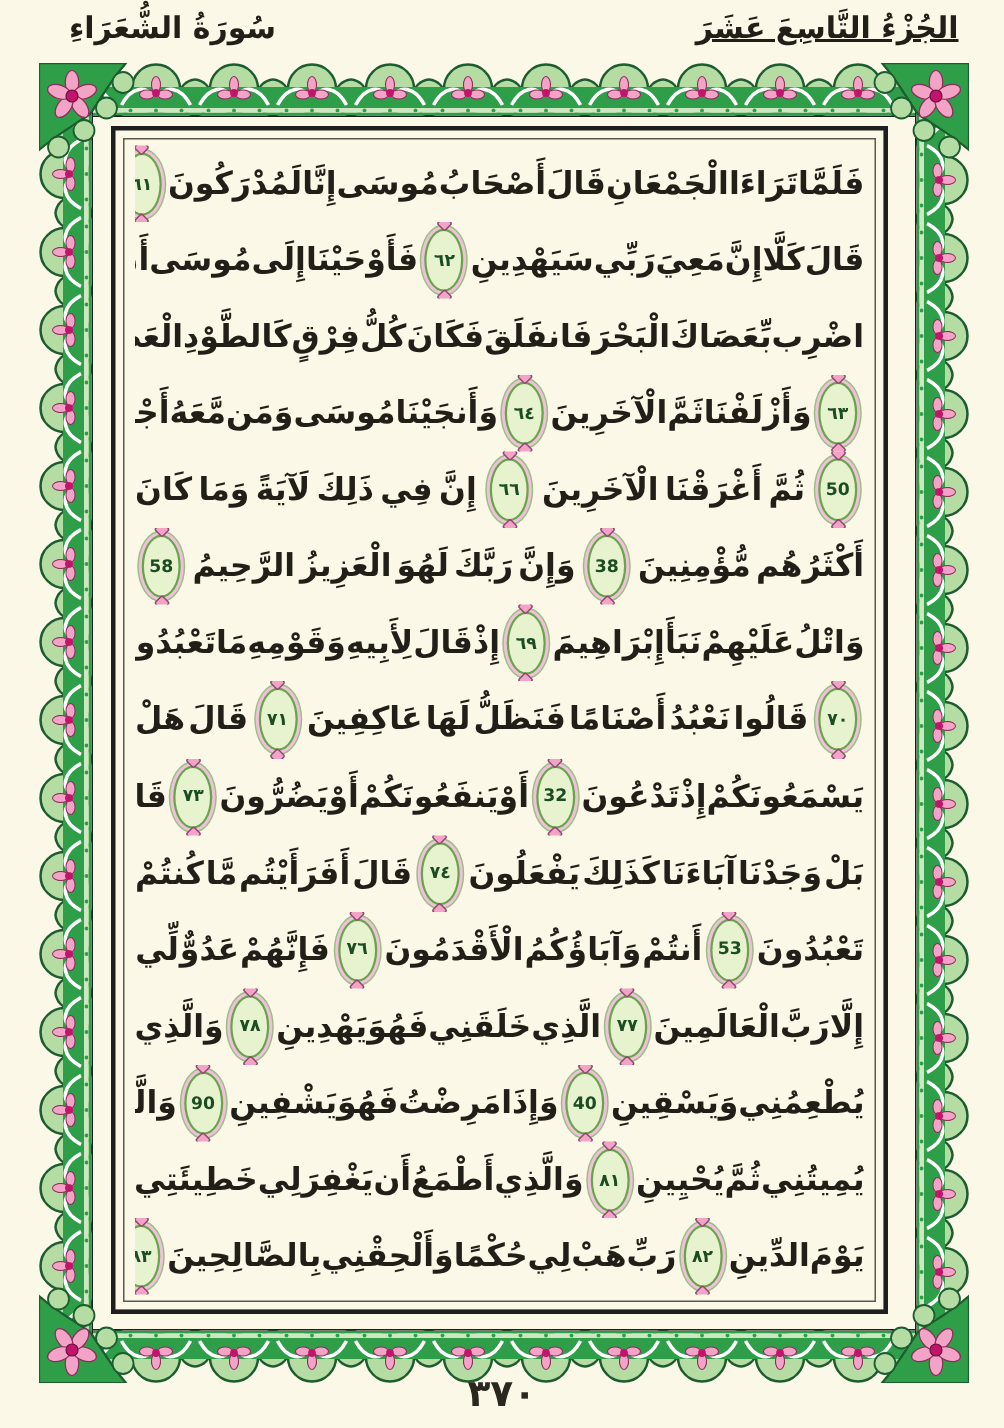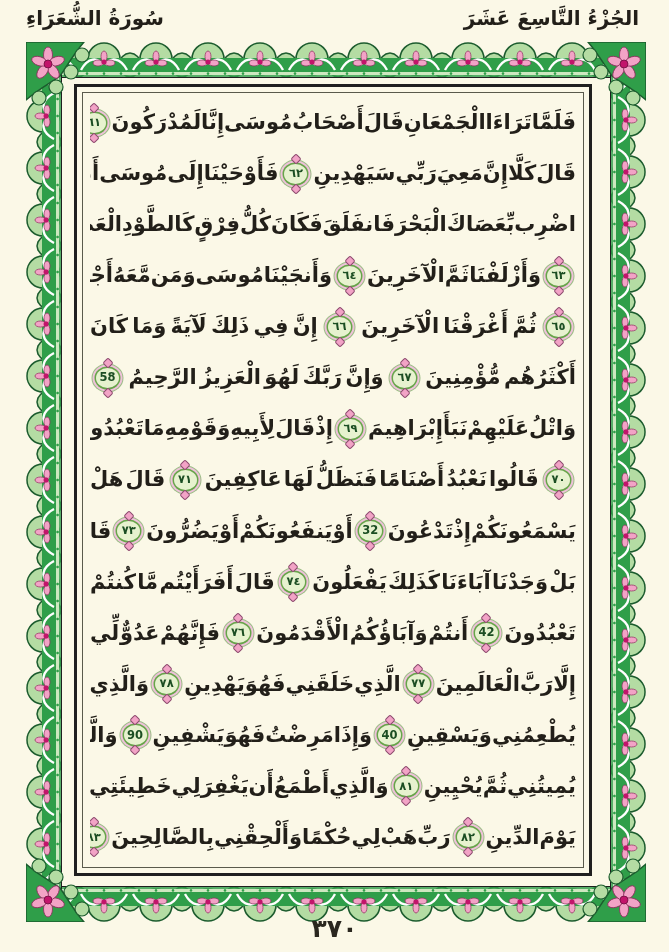--- a/index.html
+++ b/index.html
@@ -24,22 +24,23 @@
     position:relative;
     overflow:hidden;
   }
   .page{position:absolute;inset:0;}
   .hdr{
     position:absolute;top:6px;
     font-size:20px;font-weight:bold;
     color:var(--ink);
     white-space:nowrap;
     direction:rtl;
-  }
-  .hdr-right{right:30px;}
+    margin-left:20px;
+  }
+  .hdr-right{right:30px;text-decoration:underline;}
   .hdr-left{left:26px;}
   .frame{position:absolute;left:26px;top:42px;}
   .text-area{
     position:absolute;left:74px;top:84px;
     width:518px;height:792px;
     box-sizing:border-box;
     border:3px solid var(--frame-line);
     box-shadow: inset 0 0 0 5px var(--bg), inset 0 0 0 6px #5a5a4c;
     background:var(--bg);
     padding:10px 13px;
@@ -58,21 +59,21 @@
     overflow:hidden;
     font-size:21px;
     font-weight:bold;
     white-space:nowrap;
     line-height:1;
   }
   .word{flex:none;}
   .aya{
     flex:none;
     position:relative;
-    width:23px;height:20px;
+    width:23px;height:39px;
     margin:0 6px;
     border-radius:50%;
     background:var(--marker-fill);
     box-shadow: 0 0 0 1.5px var(--marker-green), 0 0 0 3.5px var(--marker-pink), 0 0 0 4.5px #9bbd86;
     display:flex;align-items:center;justify-content:center;
   }
   .aya::before,.aya::after{
     content:"";
     position:absolute;left:50%;
     width:6px;height:6px;
@@ -212,40 +213,40 @@
             <span class="num">٦٤</span>
           </span>
           <span class="word">وَأَنجَيْنَا</span>
           <span class="word">مُوسَى</span>
           <span class="word">وَمَن</span>
           <span class="word">مَّعَهُ</span>
           <span class="word">أَجْمَعِينَ</span>
         </div>
         <div class="line">
           <span class="aya">
-            <span class="num">٦٥</span>
+            <span class="num">50</span>
           </span>
           <span class="word">ثُمَّ</span>
           <span class="word">أَغْرَقْنَا</span>
           <span class="word">الْآخَرِينَ</span>
           <span class="aya">
             <span class="num">٦٦</span>
           </span>
           <span class="word">إِنَّ</span>
           <span class="word">فِي</span>
           <span class="word">ذَلِكَ</span>
           <span class="word">لَآيَةً</span>
           <span class="word">وَمَا</span>
           <span class="word">كَانَ</span>
         </div>
         <div class="line">
           <span class="word">أَكْثَرُهُم</span>
           <span class="word">مُّؤْمِنِينَ</span>
           <span class="aya">
-            <span class="num">٦٧</span>
+            <span class="num">38</span>
           </span>
           <span class="word">وَإِنَّ</span>
           <span class="word">رَبَّكَ</span>
           <span class="word">لَهُوَ</span>
           <span class="word">الْعَزِيزُ</span>
           <span class="word">الرَّحِيمُ</span>
           <span class="aya">
             <span class="num">58</span>
           </span>
         </div>
@@ -306,21 +307,21 @@
             <span class="num">٧٤</span>
           </span>
           <span class="word">قَالَ</span>
           <span class="word">أَفَرَأَيْتُم</span>
           <span class="word">مَّا</span>
           <span class="word">كُنتُمْ</span>
         </div>
         <div class="line">
           <span class="word">تَعْبُدُونَ</span>
           <span class="aya">
-            <span class="num">42</span>
+            <span class="num">53</span>
           </span>
           <span class="word">أَنتُمْ</span>
           <span class="word">وَآبَاؤُكُمُ</span>
           <span class="word">الْأَقْدَمُونَ</span>
           <span class="aya">
             <span class="num">٧٦</span>
           </span>
           <span class="word">فَإِنَّهُمْ</span>
           <span class="word">عَدُوٌّ</span>
           <span class="word">لِّي</span>

